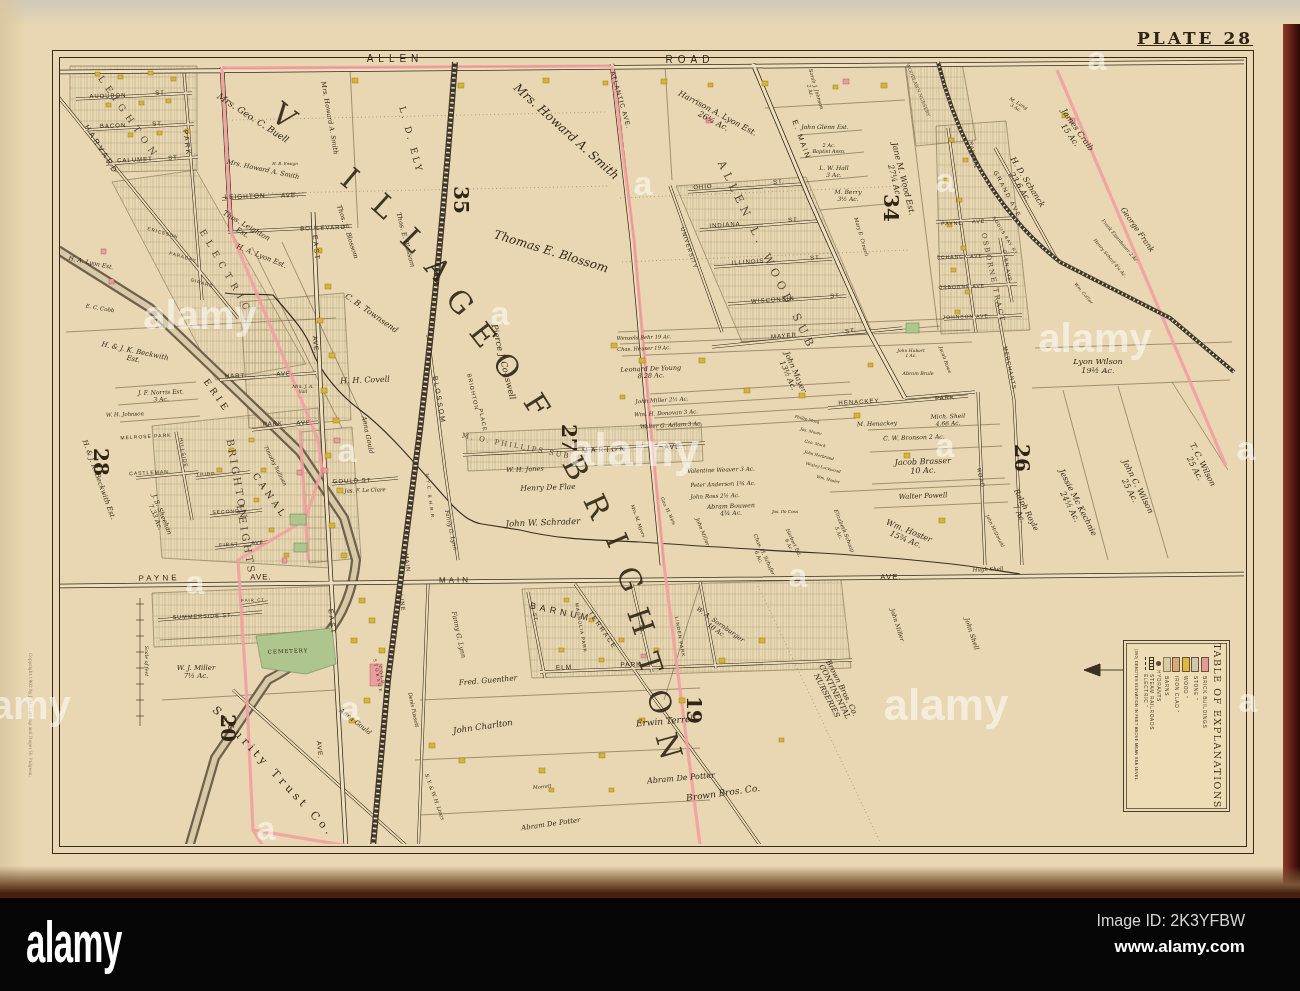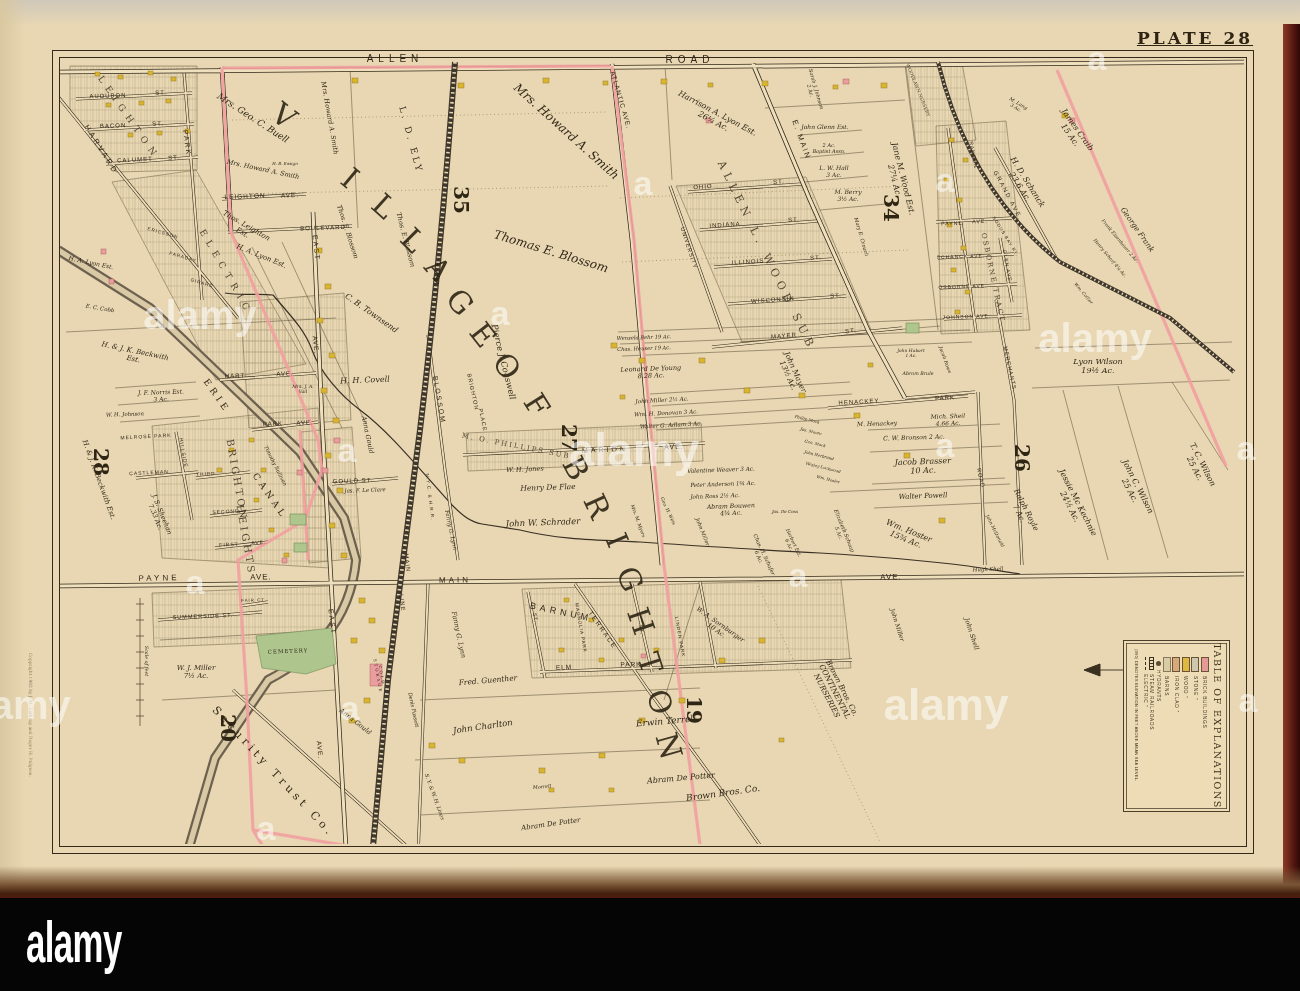--- a/index.html
+++ b/index.html
@@ -533,14 +533,18 @@
       <div class="wm" style="left: 195px; top: 582px; font-size: 34px;">a</div>
       <div class="wm" style="left: 798px; top: 575px; font-size: 34px;">a</div>
       <div class="wm" style="left: 350px; top: 708px; font-size: 34px;">a</div>
       <div class="wm" style="left: 266px; top: 828px; font-size: 34px;">a</div>
       <div class="wm" style="left: 1248px; top: 700px; font-size: 34px;">a</div>
       <div class="wm" style="left: 945px; top: 445px; font-size: 34px;">a</div>
     </div>
 
   <div class="footer-bar"></div>
   <div class="alamy-logo">alamy</div>
+  <div class="footer-right">
+    <div class="fid">Image ID: 2K3YFBW</div>
+    <div class="furl">www.alamy.com</div>
+  </div>
 
 </div>
 
 </body></html>

